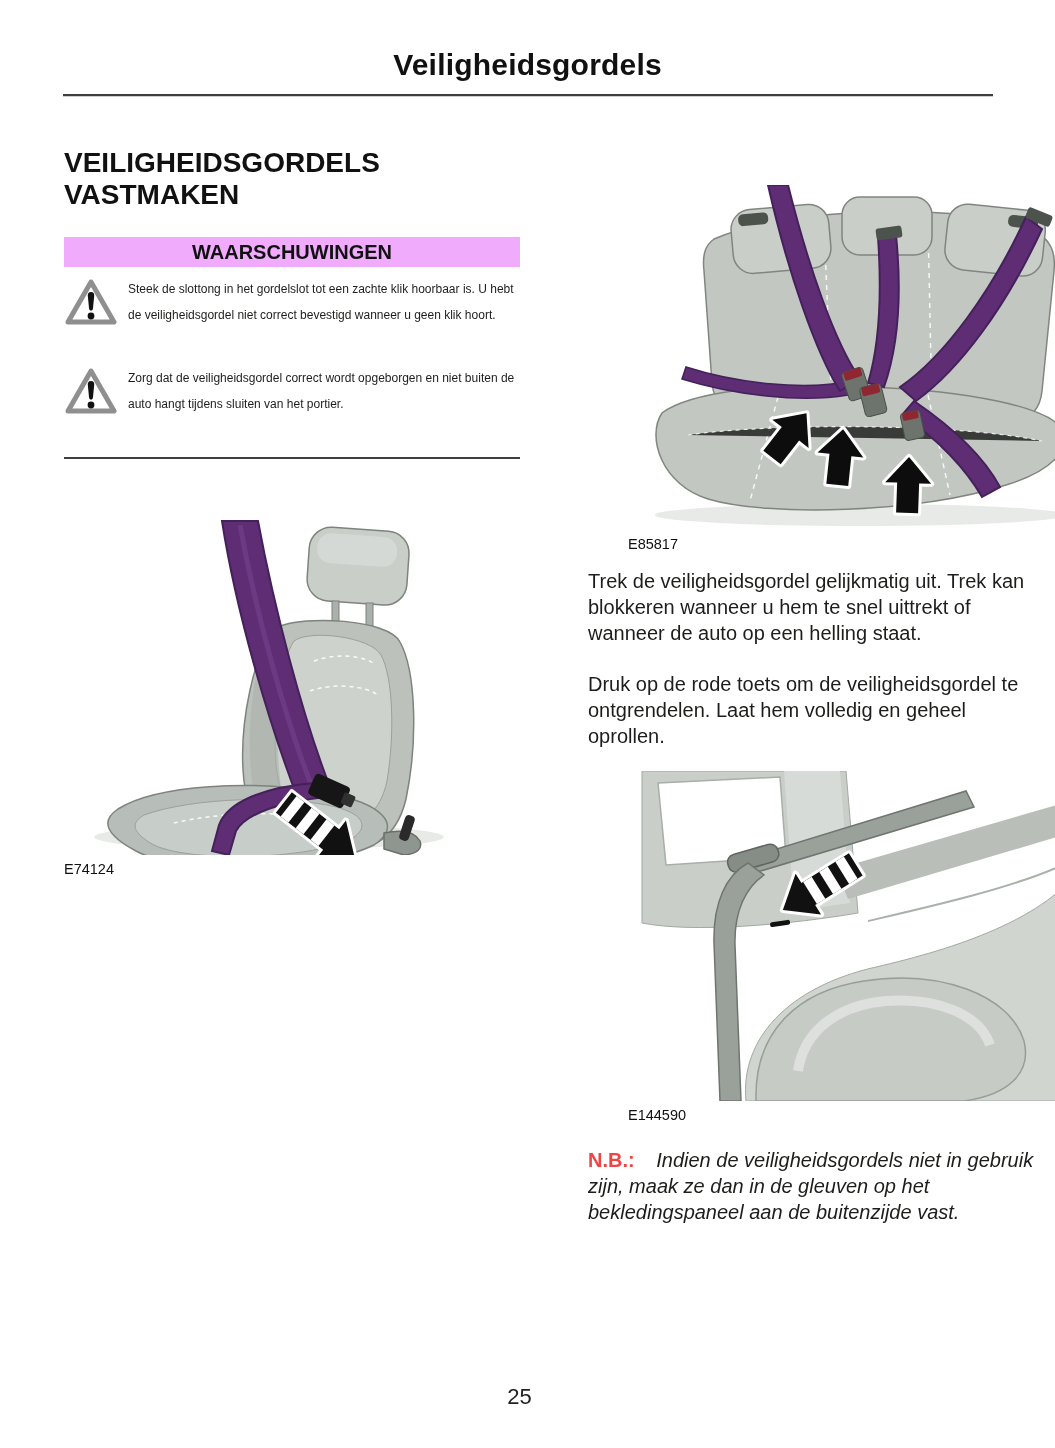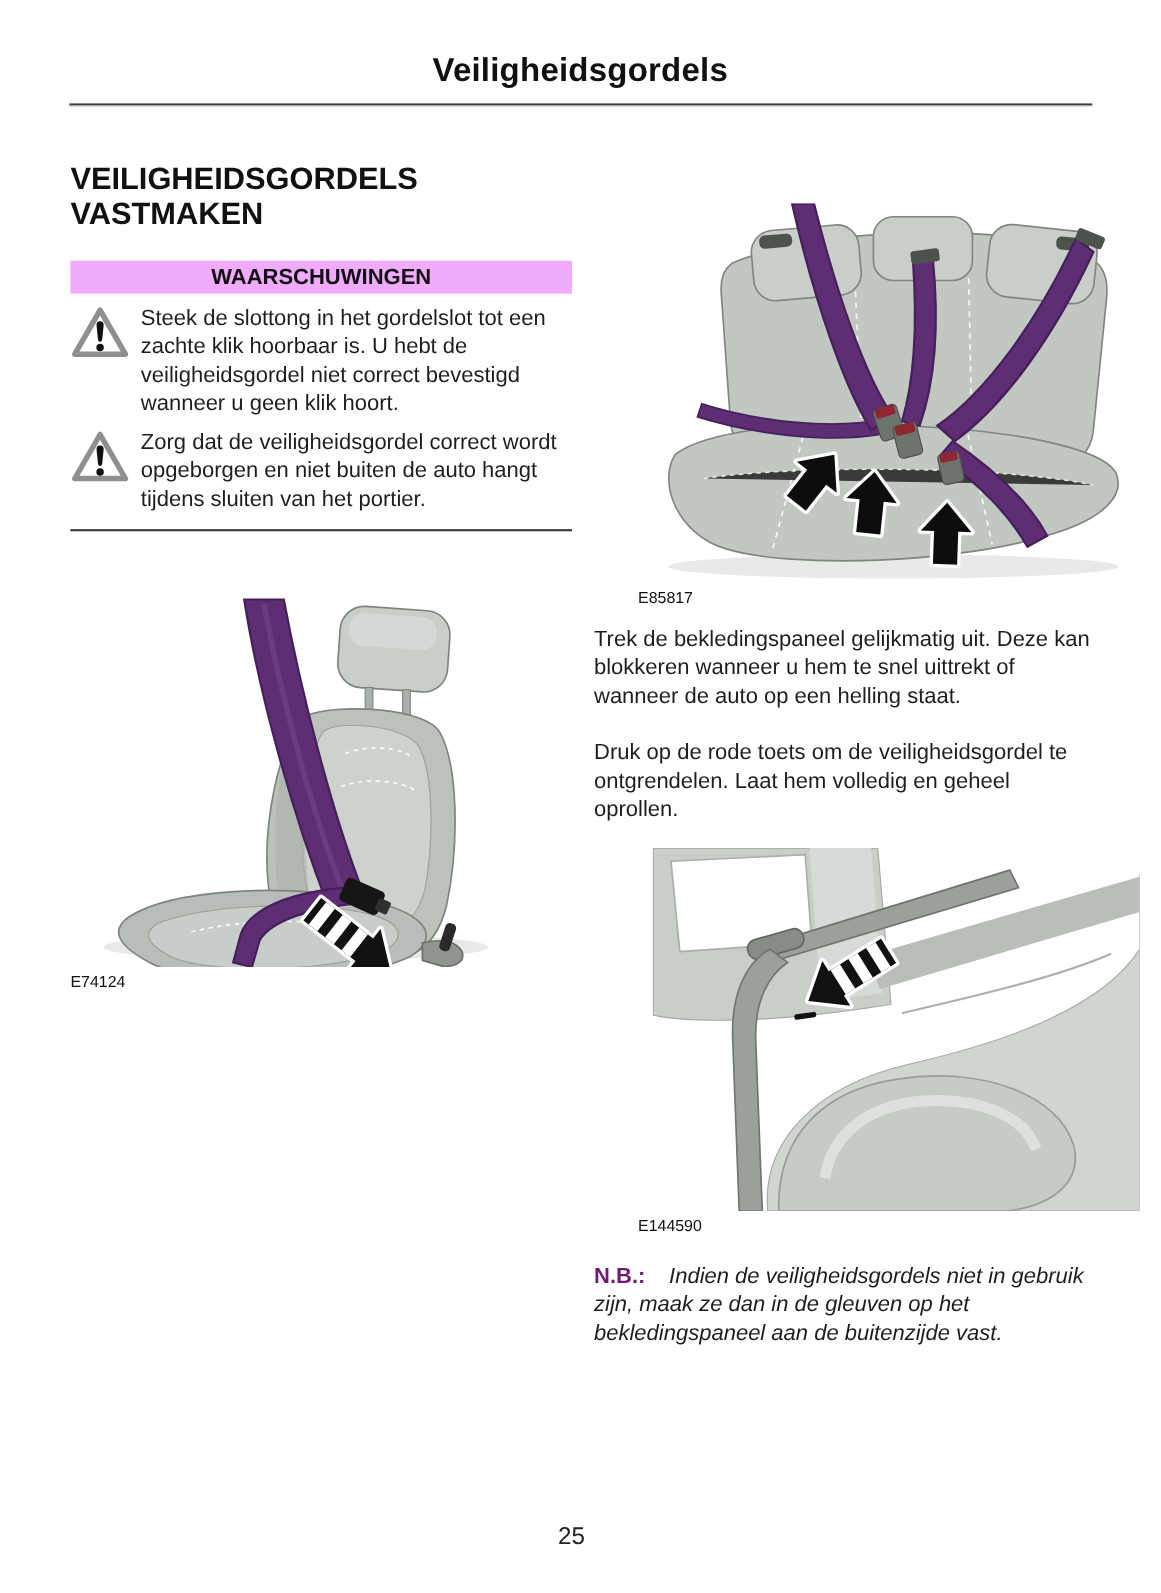--- a/index.html
+++ b/index.html
@@ -22,21 +22,21 @@
   }
   .header-rule {
     margin: 12px 0 0 63px;
     width: 930px;
     border-top: 2px solid #3e3e3e;
     border-bottom: 1px solid #cfcfcf;
     height: 3px;
   }
   .columns {
     display: flex;
-    gap: 20px;
+    gap: 68px;
     padding: 50px 34px 0 64px;
   }
   .col { width: 456px; flex: 0 0 456px; }
 
   .section-title {
     font-size: 28px;
     line-height: 1.15;
     font-weight: bold;
     color: #111;
     margin: 0 0 26px 0;
@@ -44,21 +44,21 @@
   .warn-box {
     background: #f0abfc;
     text-align: center;
     font-weight: bold;
     font-size: 20px;
     color: #111;
     padding: 4px 0 3px 0;
   }
   .warning {
     margin-top: 9px;
-    font-size: 20px;
+    font-size: 12px;
     line-height: 26px;
   }
   .warning::after { content: ""; display: block; clear: both; }
   .warn-icon-wrap {
     float: left;
     width: 64px;
     height: 80px;
     padding-top: 2px;
   }
   .warning + .warning { }
@@ -79,21 +79,21 @@
     line-height: 26px;
     margin: 14px 0 0 0;
   }
   .body-text + .body-text { margin-top: 25px; }
   .figure-stow { margin-top: 22px; }
   .note {
     margin-top: 24px;
     font-size: 20px;
     line-height: 26px;
   }
-  .note .note-label { font-weight: bold; font-style: normal; color: #701a75; }
+  .note .note-label { font-weight: bold; font-style: normal; color: #ef4444; }
   .note .note-body { font-style: italic; margin-left: 16px; }
   .page-number {
     position: absolute;
     left: 0; right: 16px;
     bottom: 38px;
     text-align: center;
     font-size: 22px;
     color: #222;
   }
 </style>
@@ -238,21 +238,21 @@
         <g transform="translate(212,274) rotate(6)">
           <path d="M 0,-30 L 23,-4 L 11,-4 L 11,26 L -11,26 L -11,-4 L -23,-4 Z" fill="#0d0d0d" stroke="#ffffff" stroke-width="6" paint-order="stroke" stroke-linejoin="round"></path>
         </g>
         <g transform="translate(280,302) rotate(2)">
           <path d="M 0,-30 L 23,-4 L 11,-4 L 11,26 L -11,26 L -11,-4 L -23,-4 Z" fill="#0d0d0d" stroke="#ffffff" stroke-width="6" paint-order="stroke" stroke-linejoin="round"></path>
         </g>
       </svg>
       <figcaption class="figure-caption">E85817</figcaption>
     </figure>
 
-    <p class="body-text">Trek de bekledingspaneel gelijkmatig uit. Deze kan blokkeren wanneer u hem te snel uittrekt of wanneer de auto op een helling staat.</p>
+    <p class="body-text">Trek de veiligheidsgordel gelijkmatig uit. Trek kan blokkeren wanneer u hem te snel uittrekt of wanneer de auto op een helling staat.</p>
     <p class="body-text">Druk op de rode toets om de veiligheidsgordel te ontgrendelen. Laat hem volledig en geheel oprollen.</p>
 
     <figure class="figure-stow figure-block">
       <svg width="456" height="330" viewBox="0 0 456 330">
 
         <path d="M 14,0 L 218,0 L 230,142 C 160,154 64,162 14,152 Z" fill="#c9cec9" stroke="#a2a8a2" stroke-width="1"></path>
         <polygon points="30,12 152,6 158,86 38,94" fill="#ffffff" stroke="#a8aea8" stroke-width="1.5"></polygon>
 
         <path d="M 156,0 L 212,0 L 222,132 L 166,140 Z" fill="#d7dbd7"></path>
 

